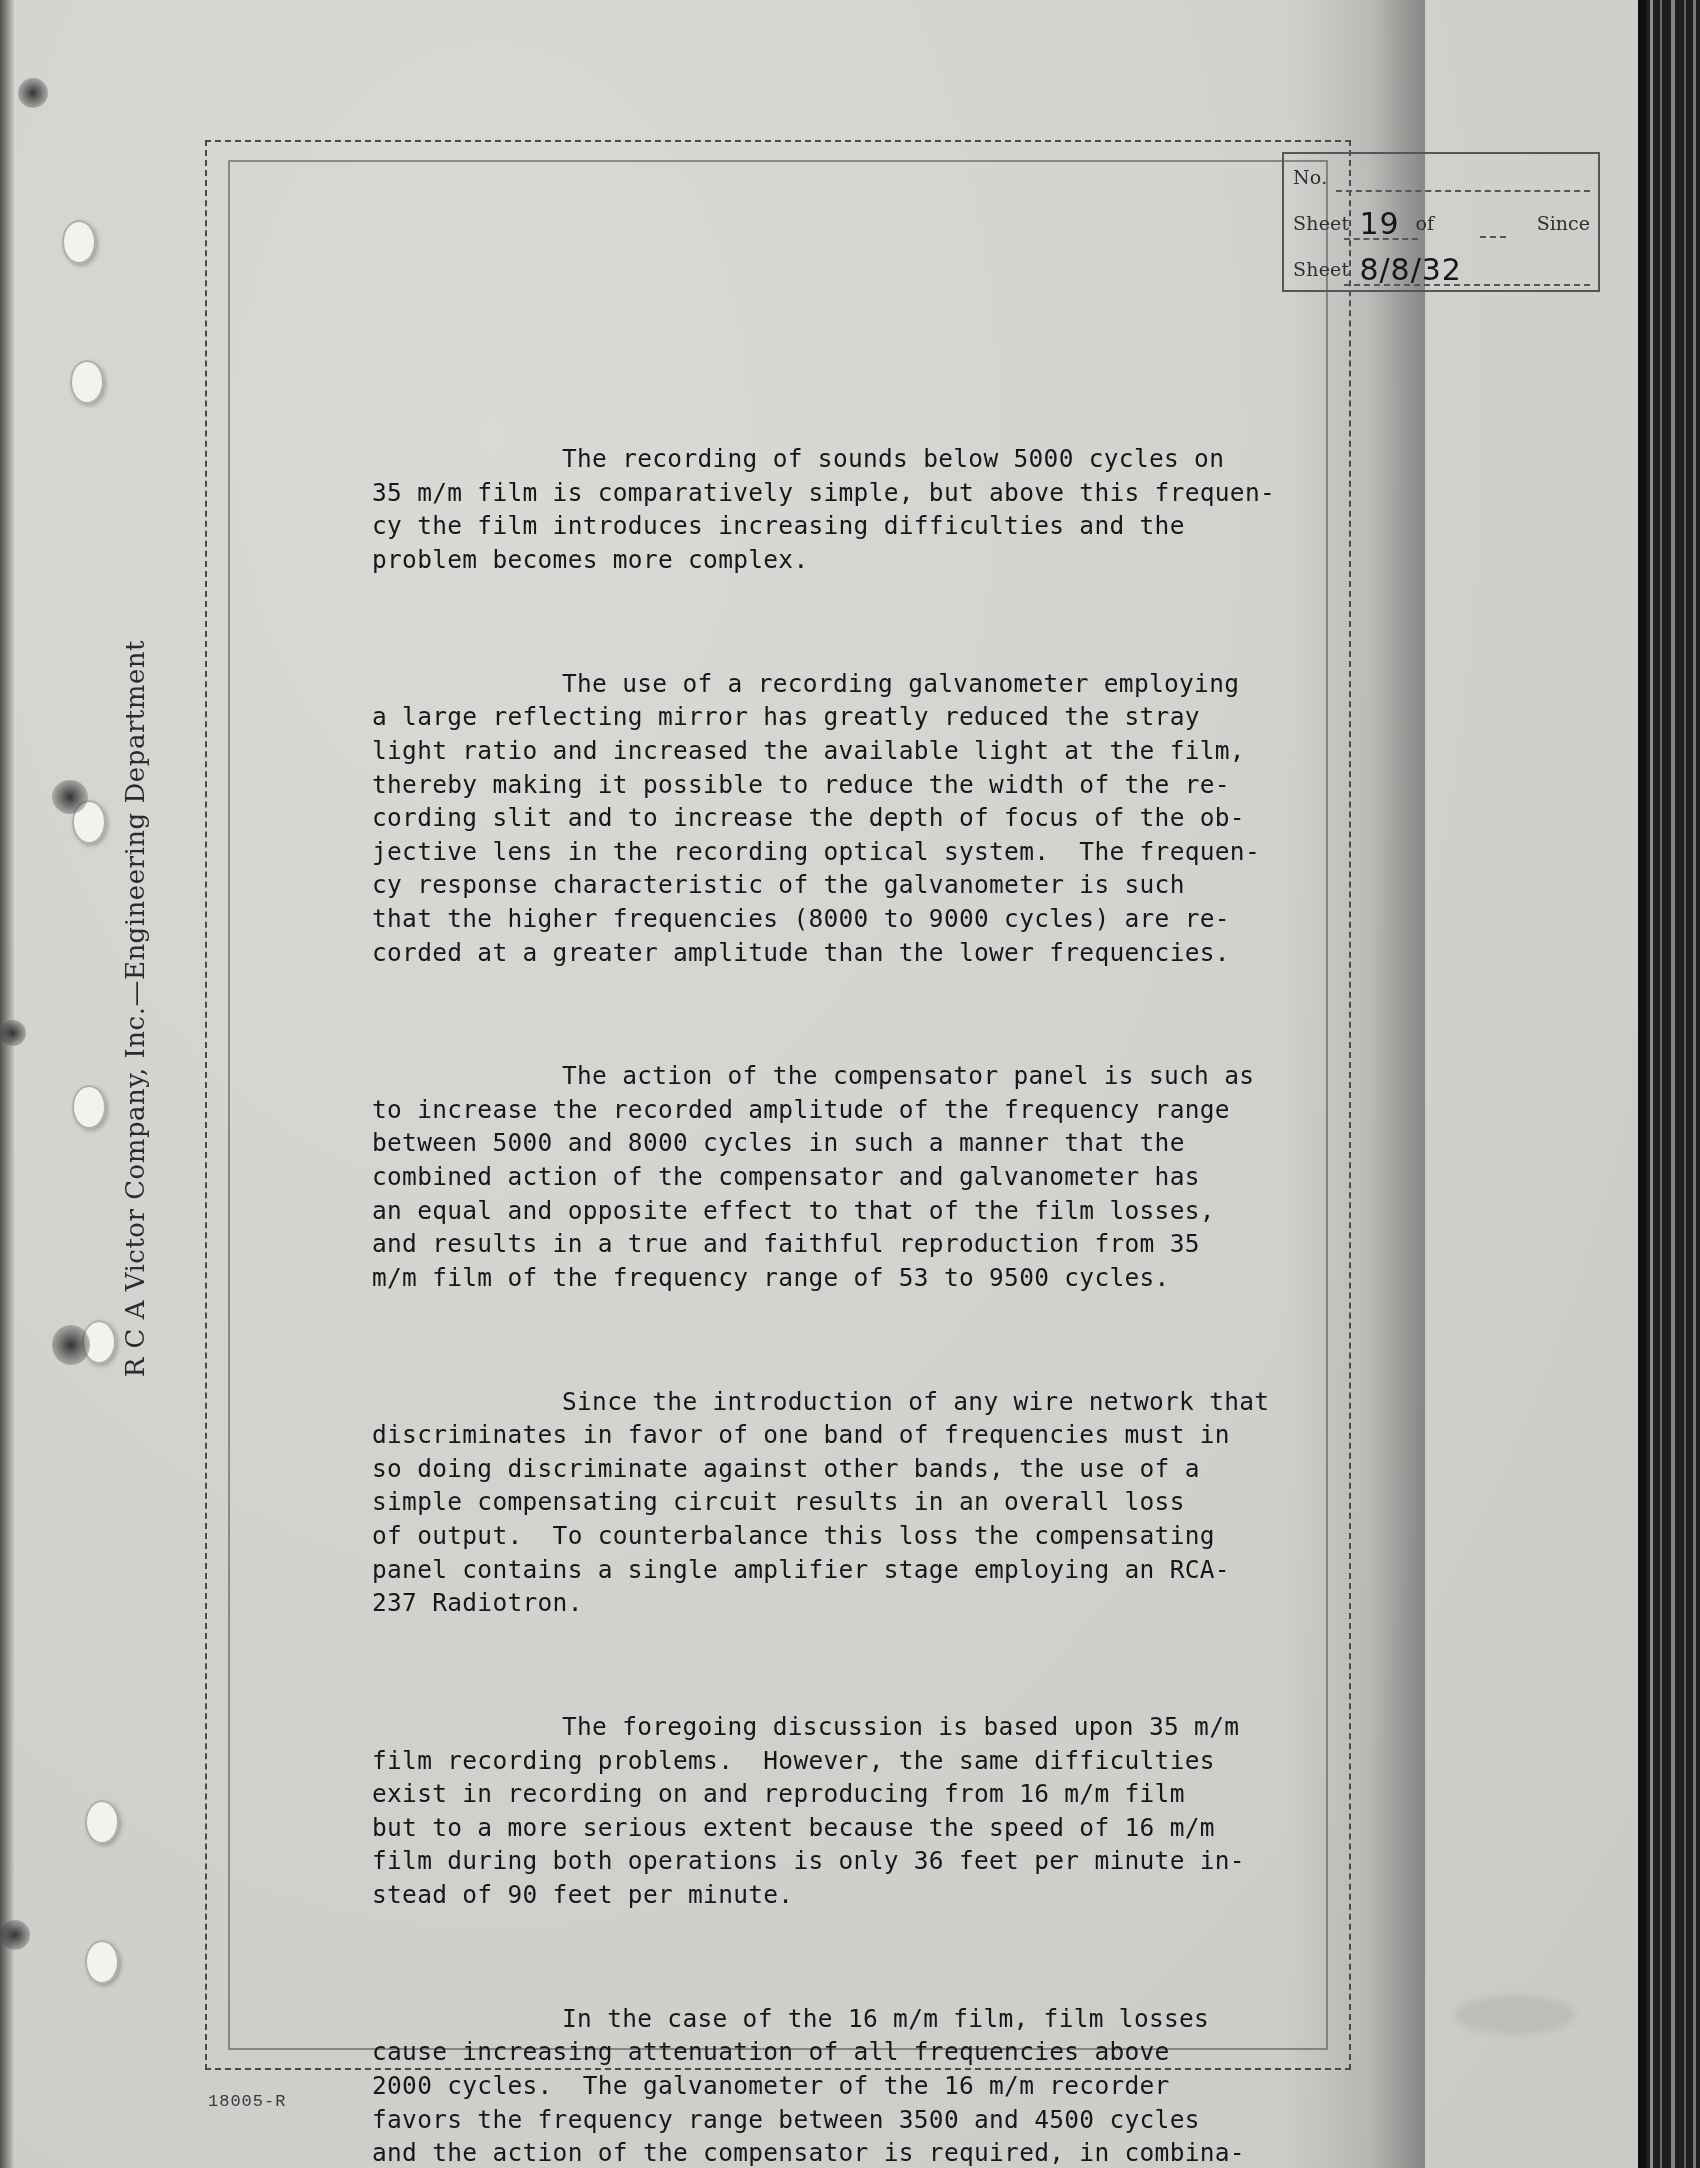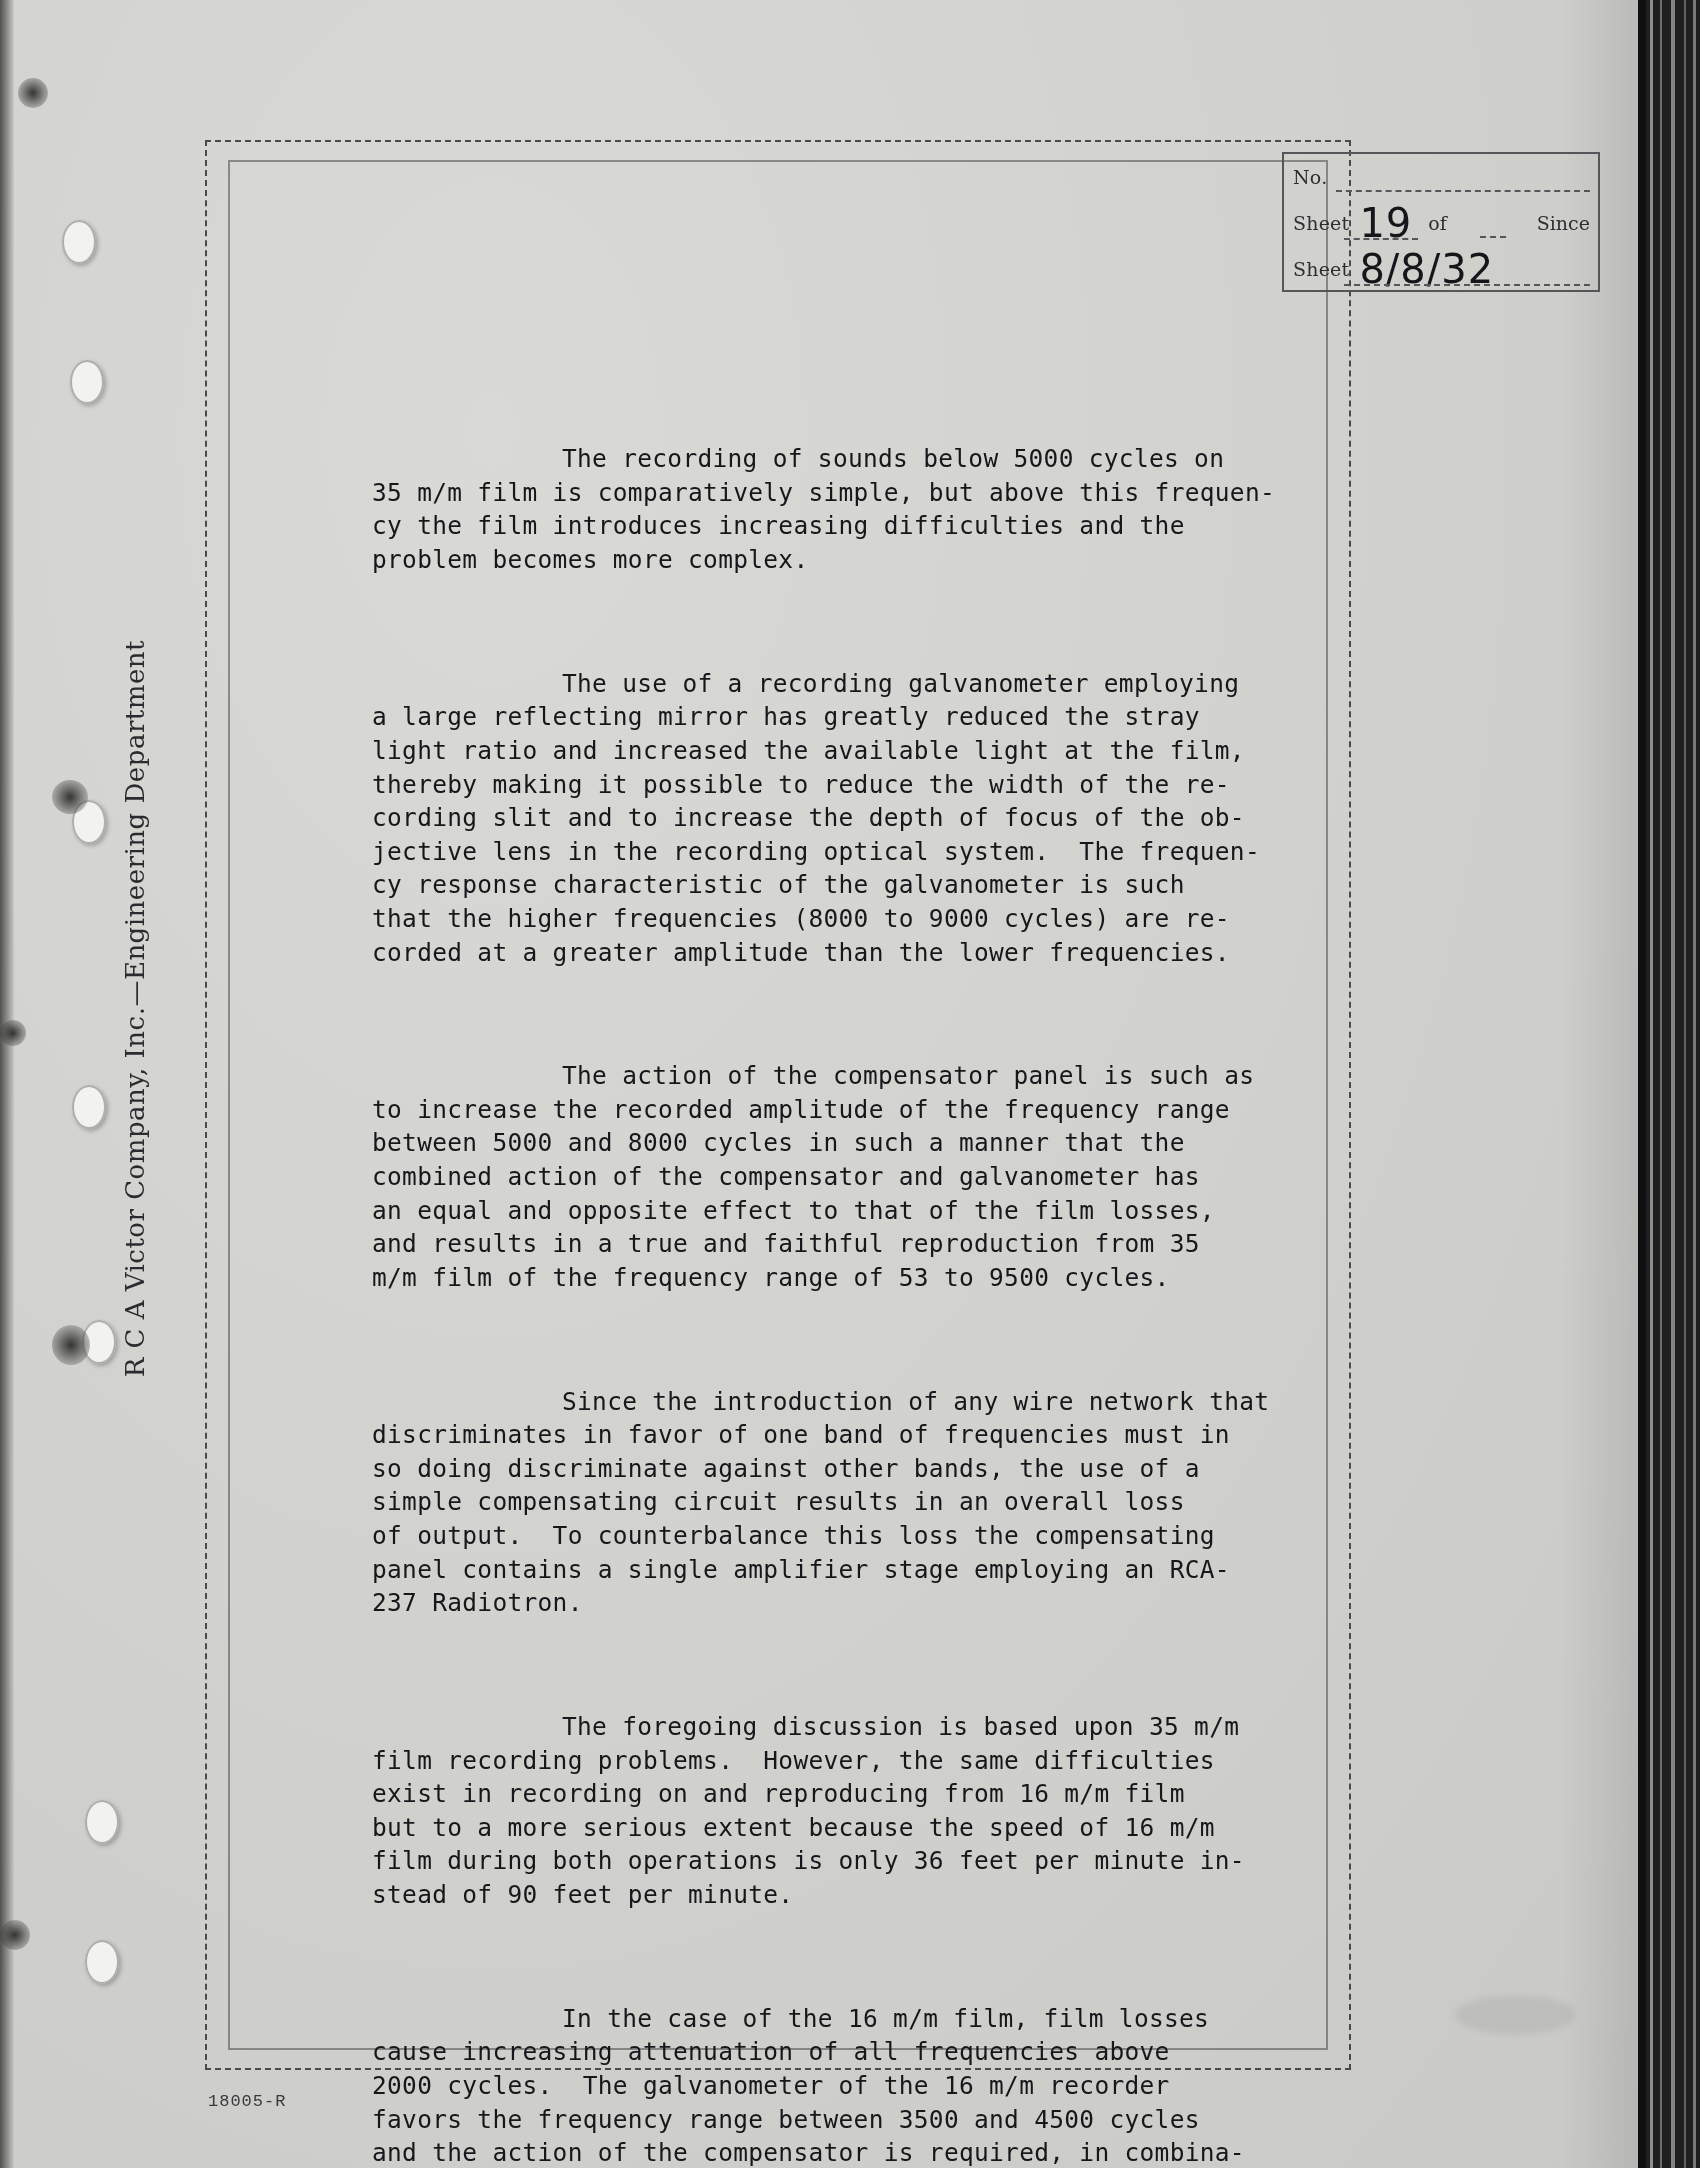--- a/index.html
+++ b/index.html
@@ -11,21 +11,21 @@
     width: 1700px;
     height: 2168px;
     overflow: hidden;
     font-family: "DejaVu Sans Mono", monospace;
   }
 
   
   #scan {
     position: absolute;
     left: 0; top: 0;
-    width: 1700px; height: 2168px;
+    width: 1425px; height: 2168px;
     background: #f9a8d4;
   }
 
   
   #page {
     position: absolute;
     left: 0px;
     top: 0px;
     width: 1640px;
     height: 2168px;
@@ -134,21 +134,21 @@
     letter-spacing: .2px;
     white-space: nowrap;
   }
   .hdr-rule {
     position: absolute;
     border-bottom: 2px dashed #55555a;
     height: 0;
   }
   .hdr-val {
     font-family: "DejaVu Sans", sans-serif;
-    font-size: 40px;
+    font-size: 30px;
     color: #15151a;
     margin-left: 10px;
     letter-spacing: 1px;
   }
   .hdr-of {
     font-size: 19px;
     margin-left: 16px;
   }
   .hdr-sheets {
     font-size: 19px;

